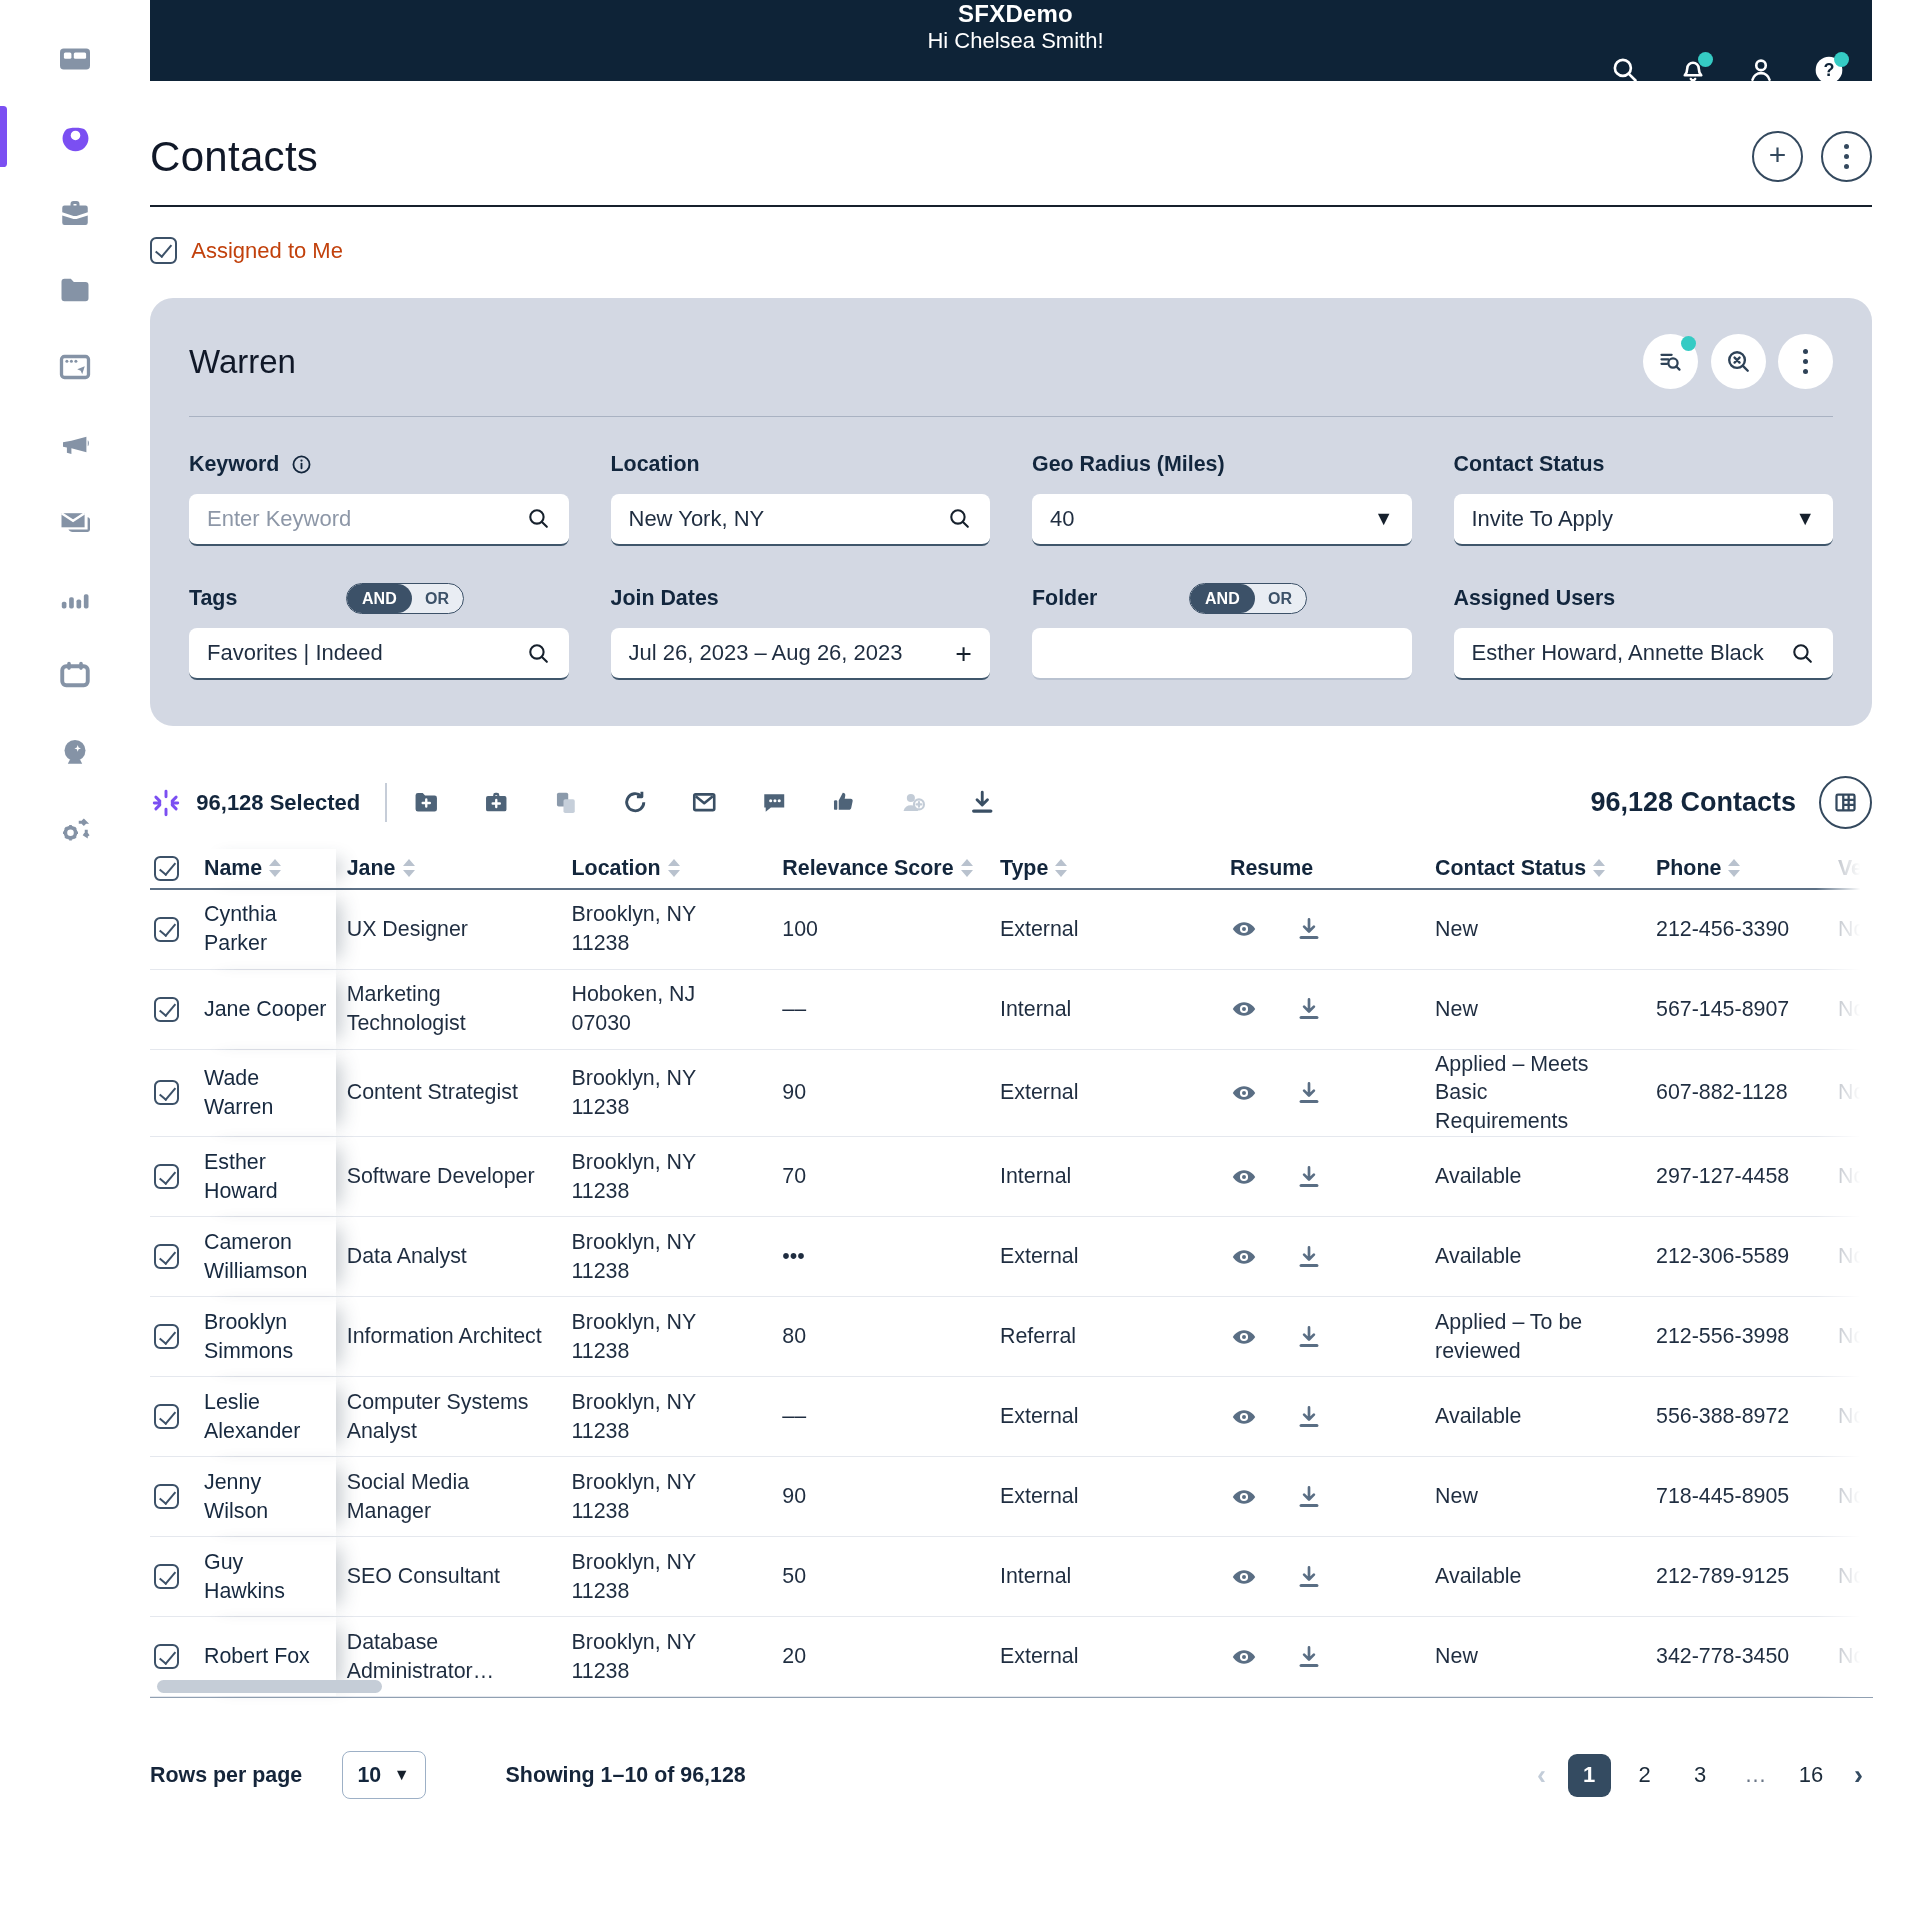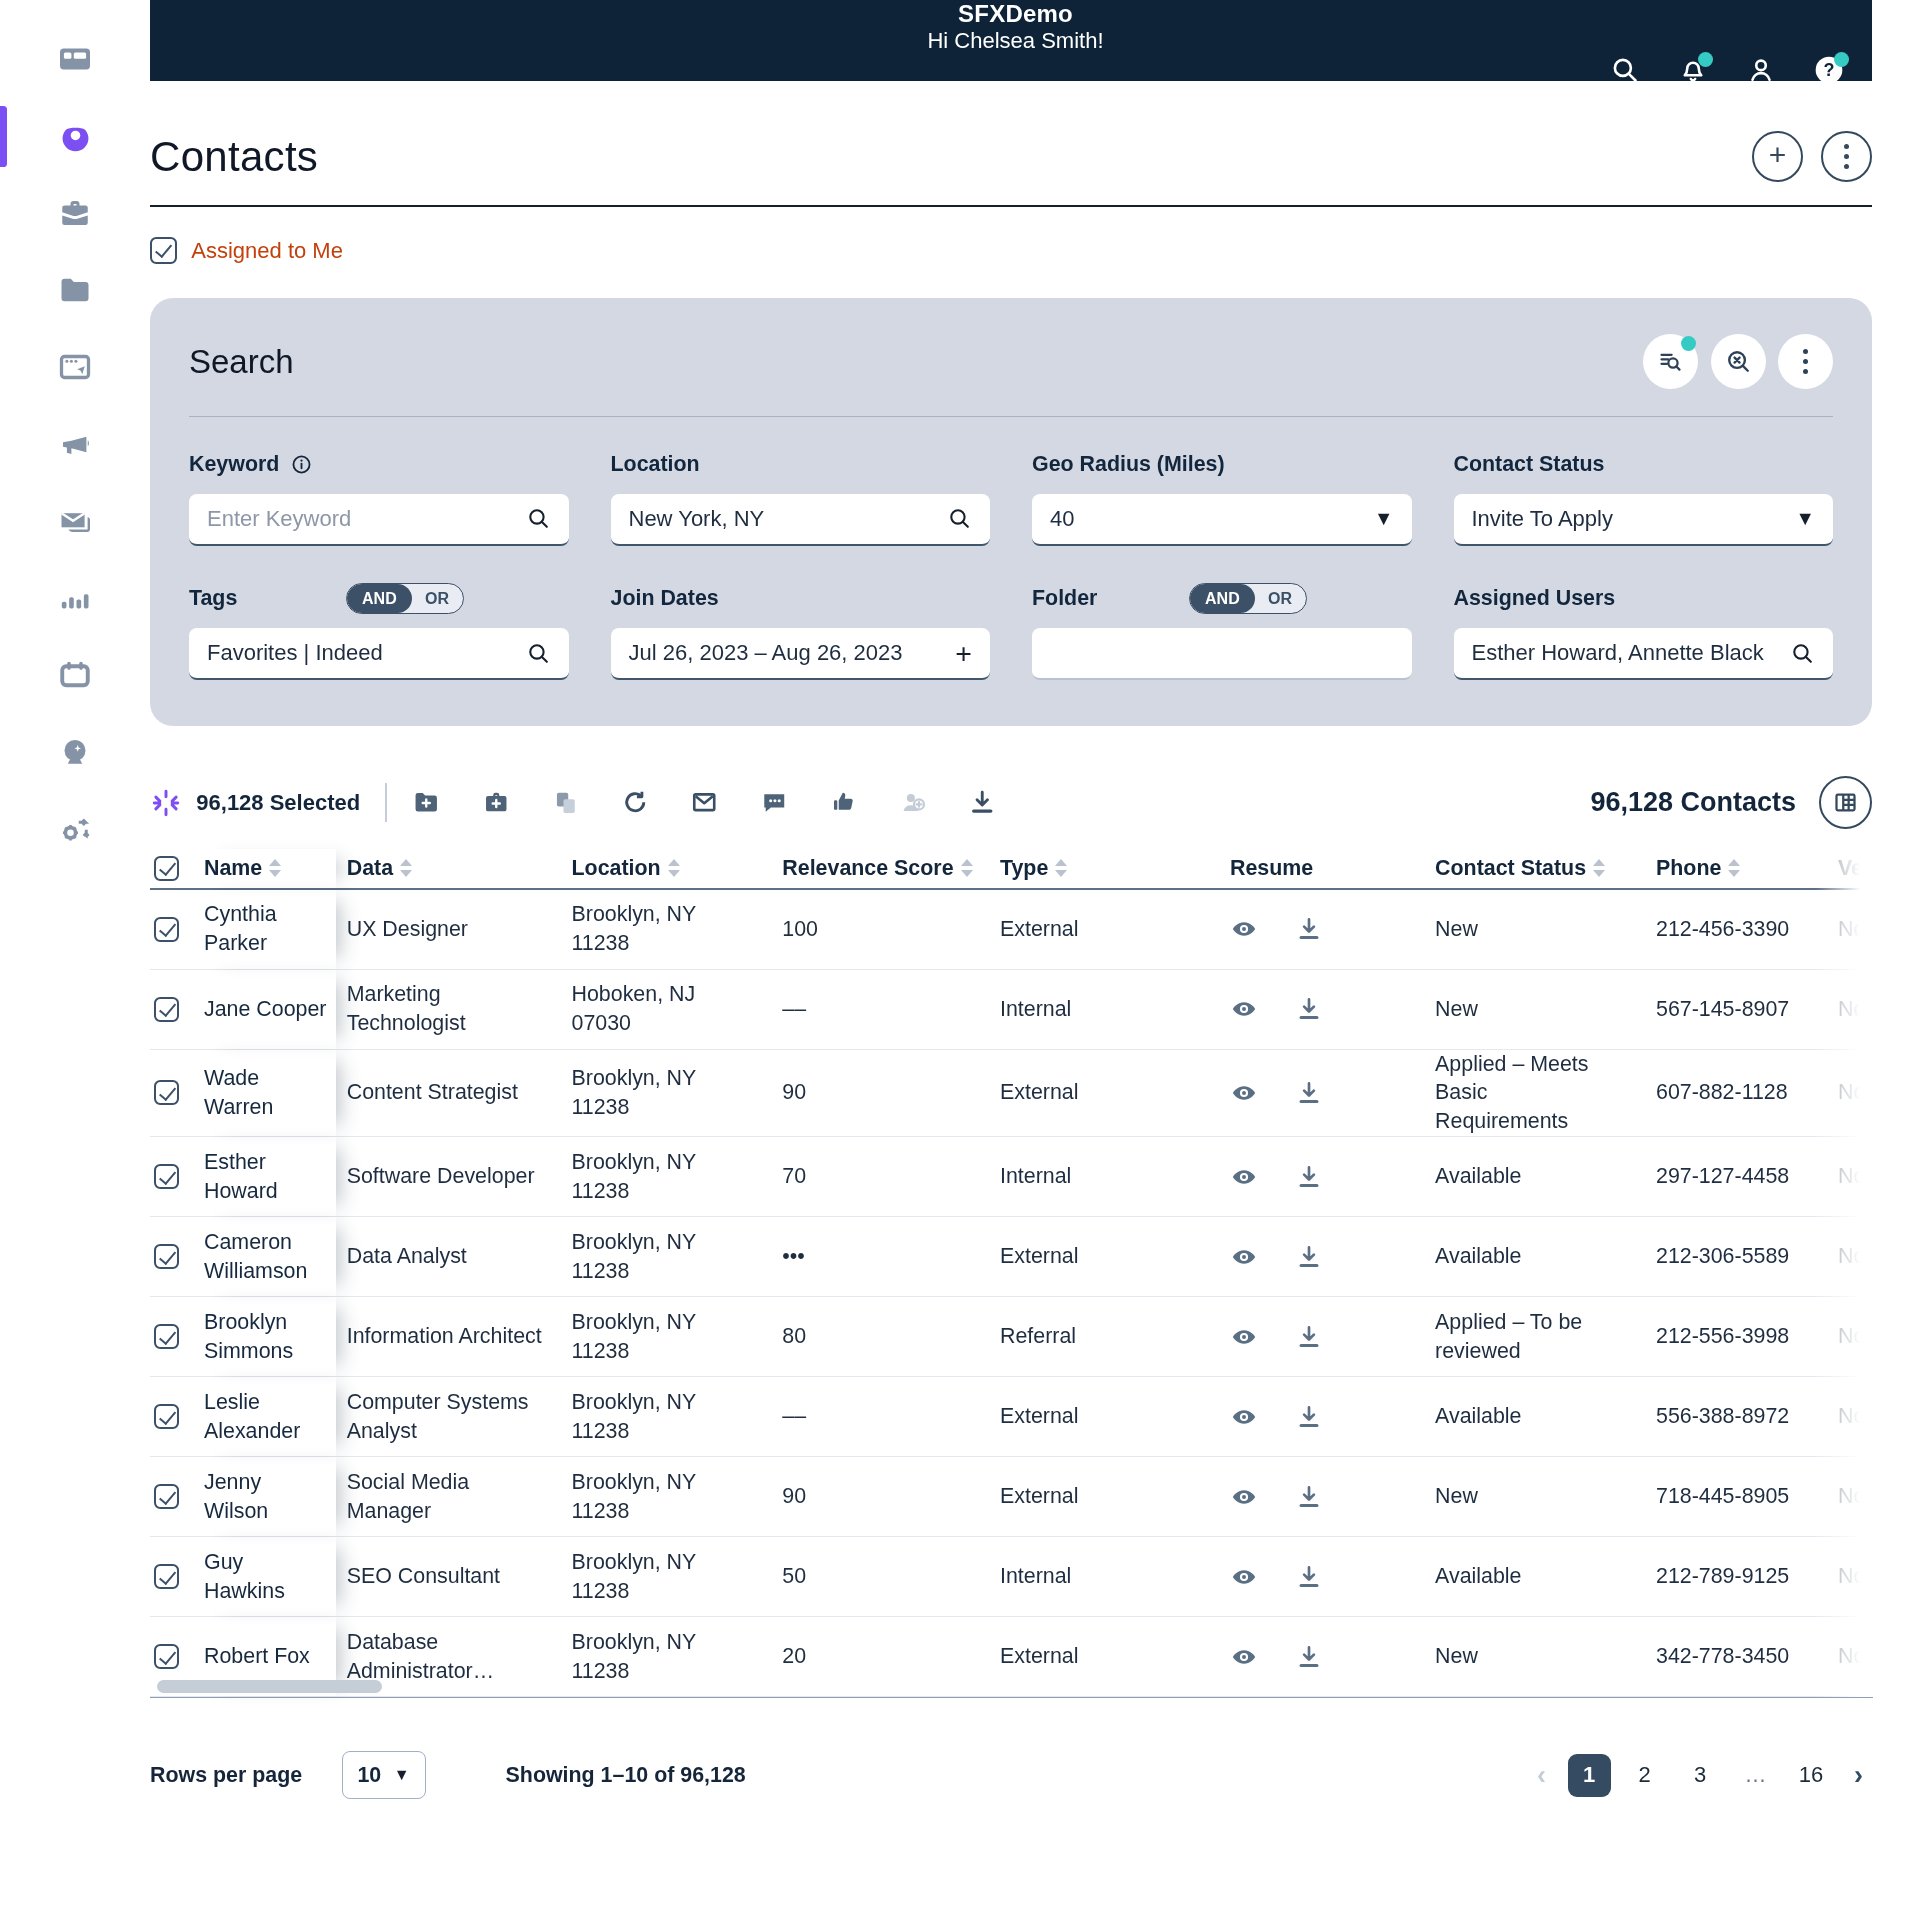--- a/index.html
+++ b/index.html
@@ -268,21 +268,21 @@
   </div>
   <div class="title-rule"></div>
 
   <div class="assigned-row">
     <span class="cb checked"></span>
     <span class="assigned-label">Assigned to Me</span>
   </div>
 
   <div class="panel">
     <div class="panel-head">
-      <span class="panel-title">Search</span>
+      <span class="panel-title">Warren</span>
       <div class="panel-icons">
         <span class="wcirc">
             <svg width="27" height="27" viewBox="0 0 24 24" fill="none" stroke="#2e4257" stroke-width="2">
               <path d="M4 6h9M4 10h6M4 14h5" stroke-linecap="round"></path>
               <circle cx="14.2" cy="13.4" r="4.1"></circle>
               <path d="M17.2 16.4 20 19.2" stroke-linecap="round"></path>
             </svg>
             <span class="dot" style="top:1.8px;right:1.8px;"></span>
           </span>
         <span class="wcirc">
@@ -502,21 +502,21 @@
           <span class="cb checked" style="width:25px;height:25px;"></span>
         </div>
     <div class="th col2">
           <span>Name</span>
           <span class="sort">
             <i class="up"></i>
             <i class="dn"></i>
           </span>
         </div>
         <div class="th">
-          <span>Data</span>
+          <span>Jane</span>
           <span class="sort">
             <i class="up"></i>
             <i class="dn"></i>
           </span>
         </div>
         <div class="th">
           <span>Location</span>
           <span class="sort">
             <i class="up"></i>
             <i class="dn"></i>

